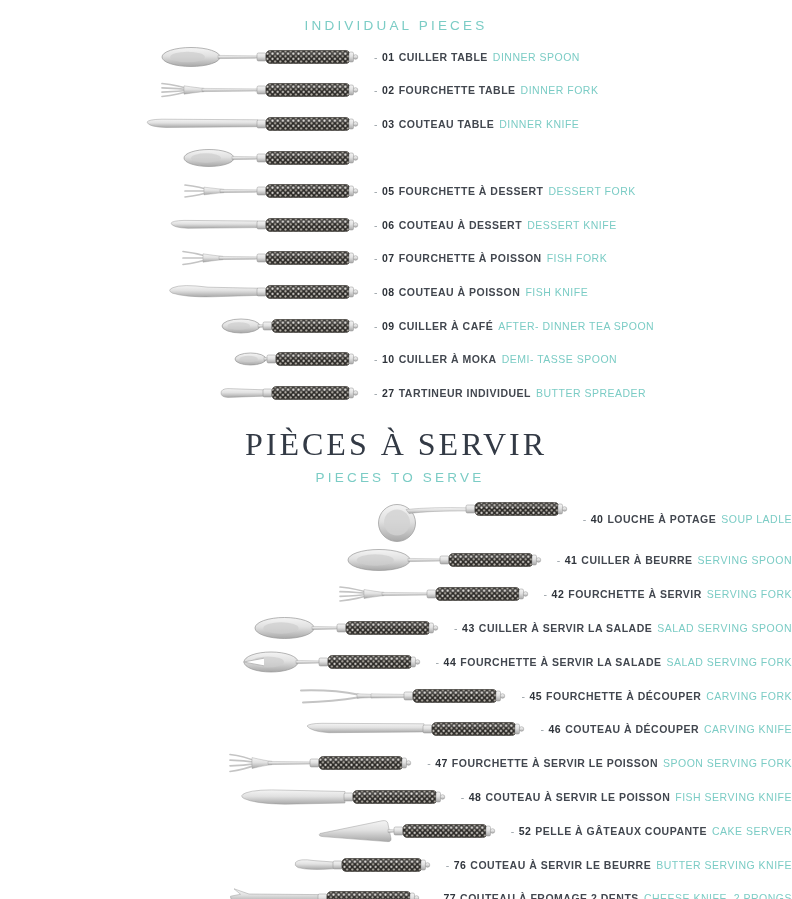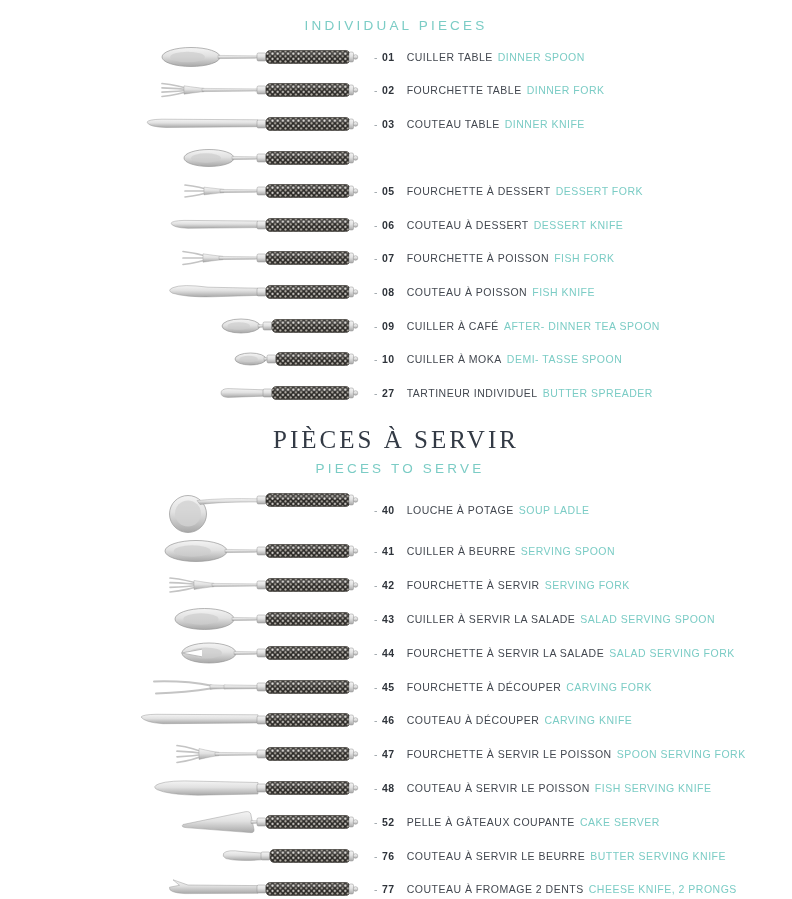--- a/index.html
+++ b/index.html
@@ -10,34 +10,34 @@
   }
   .page{padding-top:14px;}
   .teal-header{
     color:var(--accent,#7bccc5);
     font-size:13.5px;font-weight:400;letter-spacing:3.2px;
     text-align:center;margin:0;text-transform:uppercase;
   }
   .hdr1{padding:4px 0 7px;}
   .serif-title{
     font-family:"Liberation Serif", serif;font-weight:400;
-    font-size:25px;letter-spacing:3px;color:var(--title,#333a45);
+    font-size:32px;letter-spacing:3px;color:var(--title,#333a45);
     text-align:center;margin:0;padding:16px 0 7px;
   }
   .hdr2{padding:0 0 10px;margin-left:8px;}
   .rows{display:block;}
   .row{display:flex;align-items:center;height:33.6px;}
-  .rows-serve .row{height:33.8px;}
+  .rows-serve .row{height:33.8px;justify-content:flex-end;}
   .row.tall{height:49px;}
   .art{width:366px;display:flex;justify-content:flex-end;align-items:center;}
   .art svg{display:block;}
   .label{margin-left:8px;font-size:10.5px;letter-spacing:0.5px;white-space:nowrap;}
   .dash{color:var(--dash,#98a0a6);margin-right:4px;font-weight:400;}
-  .code{font-weight:700;color:var(--code,#2f343b);margin-right:12px;}
-  .fr{font-weight:400;color:var(--dark,#42474f);margin-right:5px;}
+  .code{font-weight:700;color:var(--code,#2f343b);margin-right:4px;}
+  .fr{font-weight:700;color:var(--dark,#42474f);margin-right:5px;}
   .en{font-weight:400;color:var(--accent,#7bccc5);}
 </style>
 </head>
 <body>
 
 <svg width="0" height="0" style="position:absolute" aria-hidden="true">
   <defs>
     <linearGradient id="sg" x1="0" y1="0" x2="0" y2="1">
       <stop offset="0" stop-color="#f4f4f4"></stop>
       <stop offset="0.45" stop-color="#e1e1e1"></stop>

